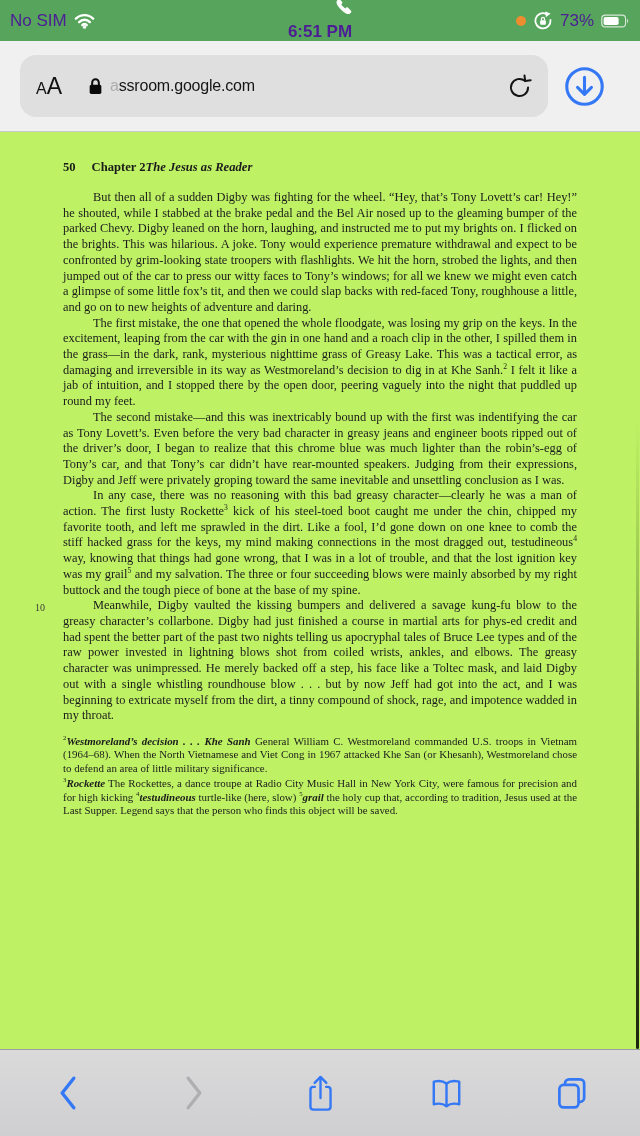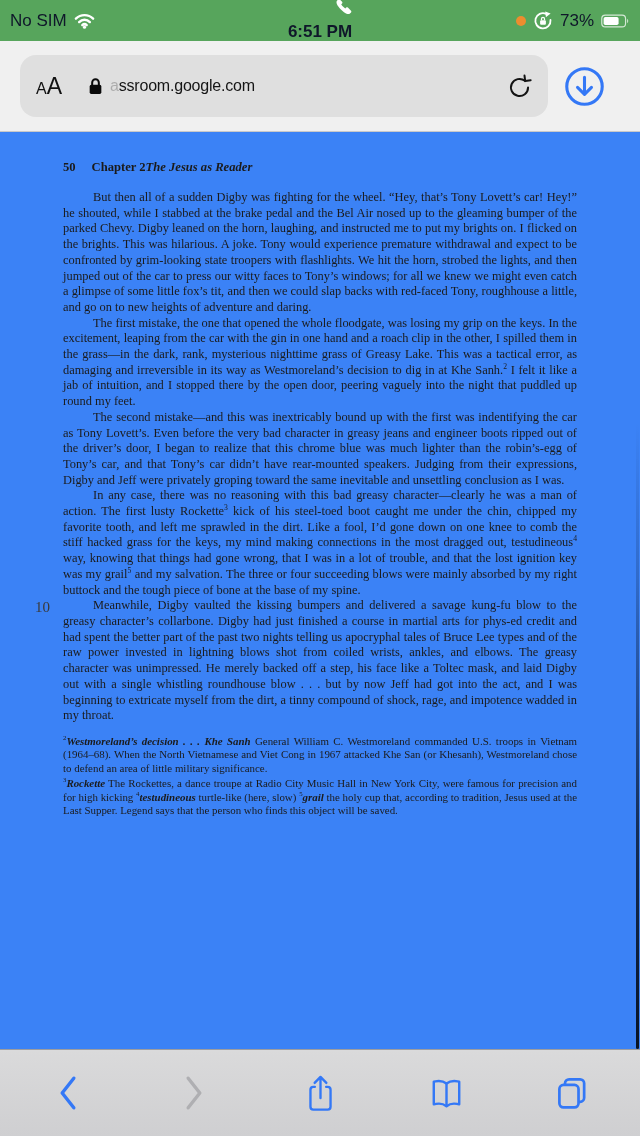--- a/index.html
+++ b/index.html
@@ -3,21 +3,21 @@
 <meta charset="utf-8">
 <style>
   html,body{margin:0;padding:0;}
   body{
     width:640px;height:1136px;position:relative;overflow:hidden;
     background:#fff;font-family:"Liberation Sans",sans-serif;
     -webkit-user-select:none;
   }
   
   .status-bar{
-    height:41px;background:#57A55C;color:#0f172a;
+    height:41px;background:#57A55C;color:#4c1d95;
     display:flex;align-items:center;padding:0 10px;box-sizing:border-box;
   }
   .sb-left{flex:1;display:flex;align-items:center;gap:7px;font-size:17px;font-weight:400;}
   .sb-center{display:flex;align-items:flex-end;gap:7px;font-size:17px;font-weight:700;flex-direction:column;}
   .sb-right{flex:1;display:flex;align-items:center;justify-content:flex-end;gap:7px;font-size:17px;font-weight:400;text-align:right;}
   .sb-right .pct{font-weight:400;}
   .rec-dot{width:10px;height:10px;border-radius:50%;background:#EC8D2F;display:inline-block;}
   
   .url-section{
     height:91px;background:#F0F0F0;display:flex;align-items:center;
@@ -31,37 +31,37 @@
   .aa-btn .a-sm{font-size:16px;}
   .aa-btn .a-lg{font-size:23px;}
   .lock-icon{display:flex;align-items:center;margin-right:7px;}
   .url-text{font-size:16px;color:#161616;letter-spacing:-.2px;white-space:nowrap;flex:1;}
   .url-text .faded{opacity:.25;}
   .refresh-btn{display:flex;align-items:center;margin-left:8px;}
   .dl-btn{margin-left:16px;display:flex;align-items:center;}
   
   .content{
     position:absolute;top:132px;left:0;width:640px;height:917px;
-    background:#3b82f6;overflow:hidden;
+    background:#bef264;overflow:hidden;
   }
   .page{
     position:relative;width:100%;height:100%;box-sizing:border-box;
     padding:28px 63px 0 63px;
     font-family:"Liberation Serif",serif;color:#1b1b1b;
   }
   .page-header{display:flex;align-items:baseline;font-size:12.6px;margin-bottom:15px;}
   .page-header .pno{font-weight:700;margin-right:16px;}
   .page-header .chap{font-weight:700;}
   .page-header .ttl{font-weight:700;font-style:italic;}
   .body-text{font-size:12.4px;line-height:15.7px;text-align:justify;}
   .para{margin:0;position:relative;}
   .para.indent{text-indent:30px;}
   .para sup,.fnote sup{font-size:.62em;line-height:0;vertical-align:super;}
   .margin-label{
-    position:absolute;left:-28px;top:2px;font-size:15px;text-indent:0;
+    position:absolute;left:-28px;top:2px;font-size:10px;text-indent:0;
     color:#3a3a3a;font-family:"Liberation Serif",serif;
   }
   .footnotes{margin-top:11px;font-size:10.9px;line-height:13.5px;text-align:justify;}
   .fnote{margin:0 0 2px 0;}
   .fnote b{font-weight:700;font-style:italic;}
   .page-edge-shadow{
     position:absolute;right:1px;top:290px;width:3px;height:627px;
     background:linear-gradient(to bottom,rgba(0,0,0,0) 0%,rgba(0,0,0,.18) 25%,rgba(0,0,0,.65) 65%,rgba(0,0,0,.85) 100%);
     border-radius:2px;
   }

